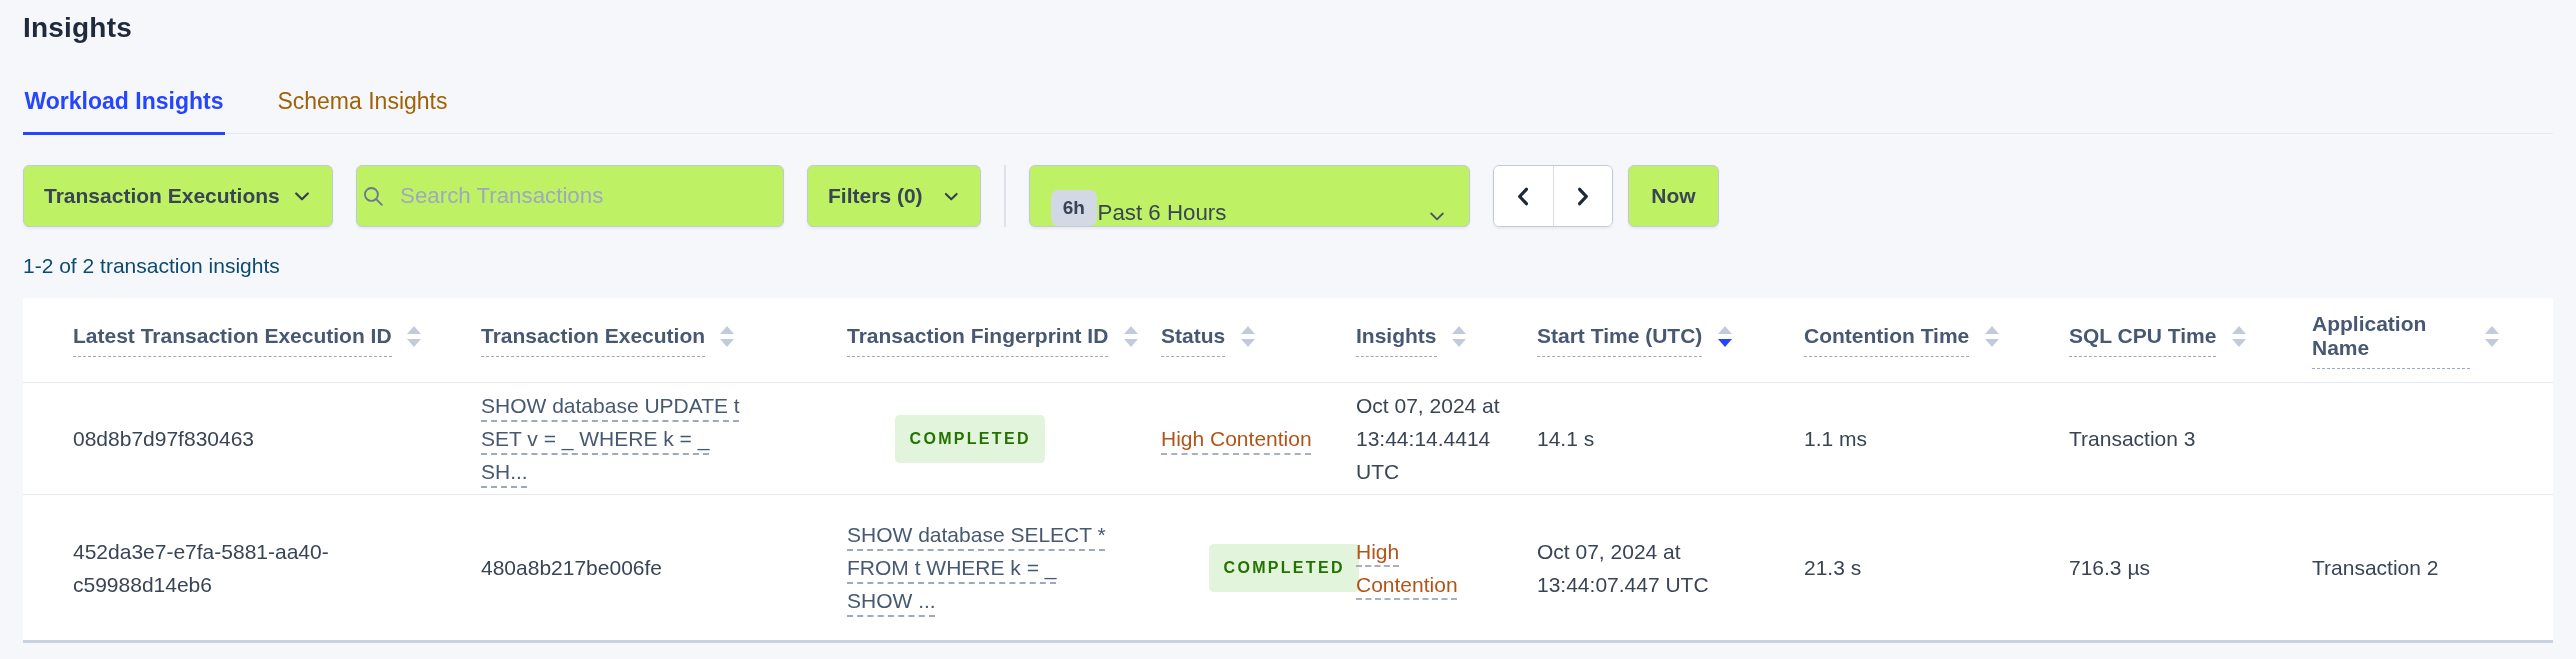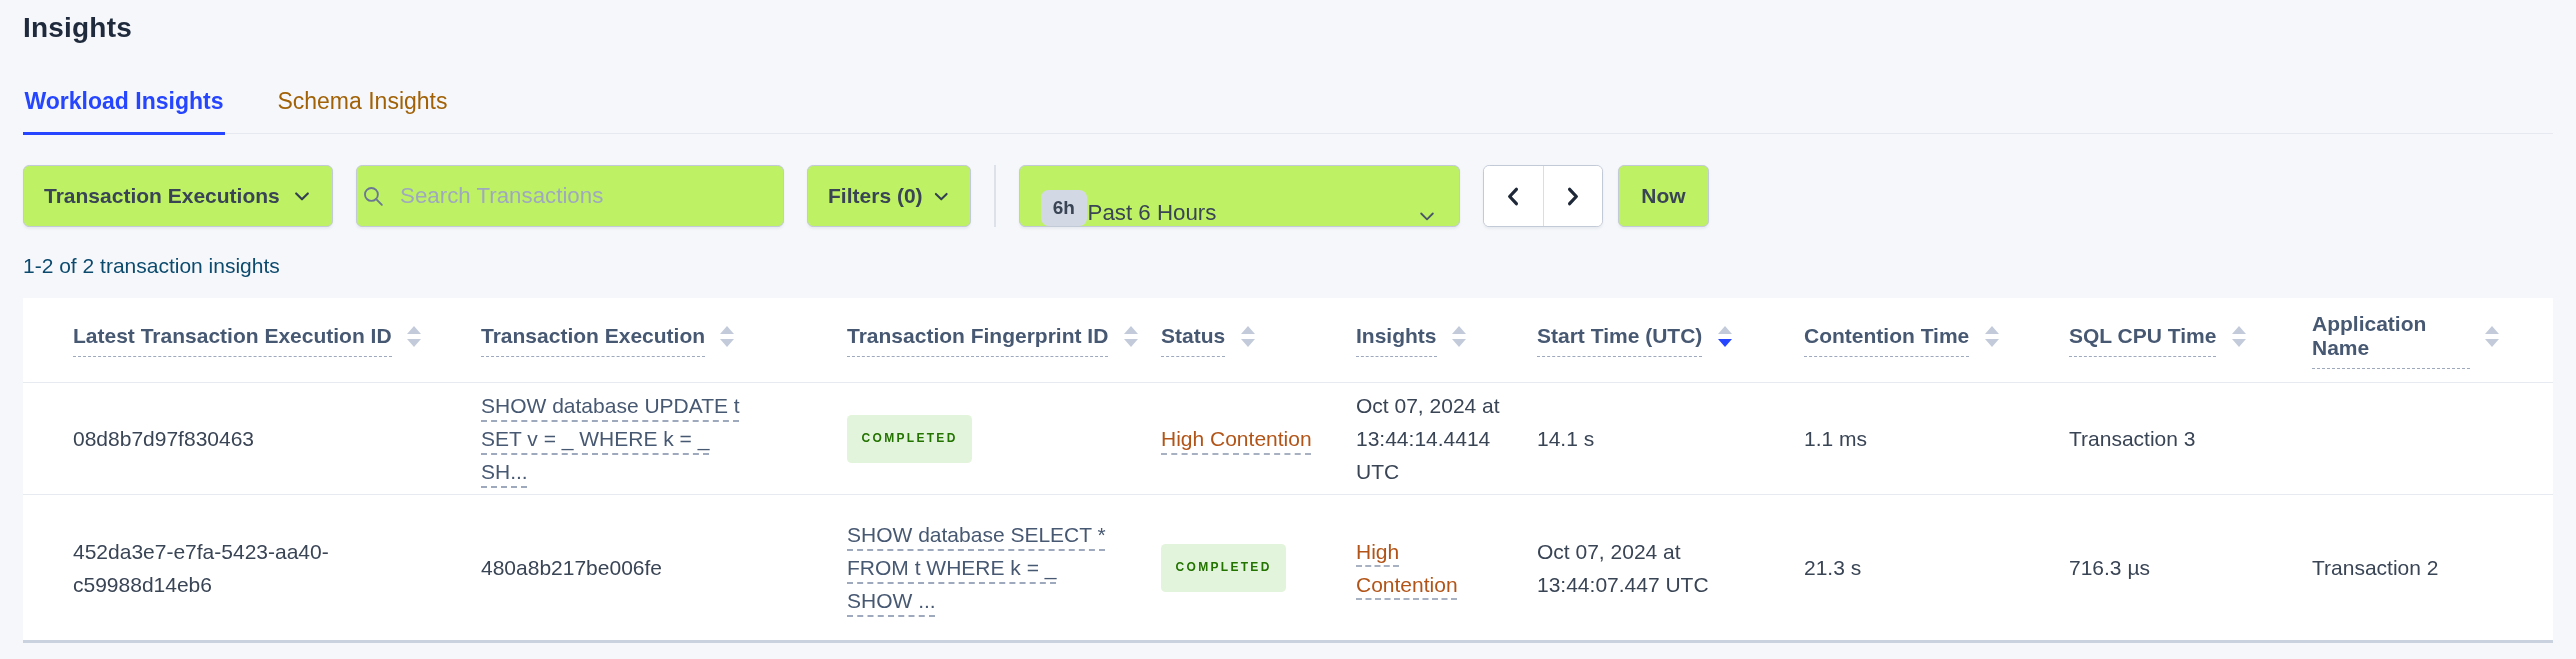--- a/index.html
+++ b/index.html
@@ -45,21 +45,21 @@
   button.ctl { cursor: pointer; font-family: inherit; }
   .btn-label { font-weight: 700; color: #394455; }
   .dropdown-btn { padding: 0 20px; gap: 12.3px; }
   .chev { display: inline-flex; }
   .search-box { width: 428px; padding: 0 4px; gap: 14px; }
   .search-box input {
     border: none; outline: none; flex: 1; min-width: 0;
     font-family: inherit; font-size: 22.3px; color: #394455; background: transparent;
   }
   .search-box input::placeholder { color: #9FA9BE; }
-  .filters-btn { padding: 0 20px; gap: 9px; }
+  .filters-btn { padding: 0 20px; gap: 19px; }
   .vdiv { width: 1.5px; height: 62px; background: #DCE1EA; }
   .time-box { width: 441px; padding: 0 21.6px; gap: 1px; cursor: pointer; align-items: flex-end; }
   .time-chip {
     background: #D3D9E4; border-radius: 7.7px;
     padding: 7px 11.6px; font-size: 19px; font-weight: 700; color: #394455;
   }
   .time-label { font-size: 22.3px; color: #394455; flex: 1; }
   .pager { display: flex; height: 62px; border: 1.5px solid #C2C9D7; border-radius: 6.2px;
     background: #fff; box-shadow: 0 1.5px 2.3px rgba(70,86,116,0.07); overflow: hidden; }
   .pager-btn { width: 59px; height: 100%; background: #fff; border: none;
@@ -100,22 +100,22 @@
   .trow.r1 { min-height: 112px; }
   .trow.r2 { min-height: 145px; }
   .td { padding-right: 31px; color: #394455; }
   .sql-link {
     display: inline-block; max-width: 270px; color: #475872; cursor: pointer;
     text-decoration: underline dashed #9FA9BD; text-underline-offset: 7px;
     text-decoration-thickness: 1.5px;
   }
   .status-badge {
     display: inline-block; background: #E3F4DC; color: #237300;
-    font-size: 12px; font-weight: 700; letter-spacing: 2.3px;
-    padding: 7.7px 14.6px; border-radius: 4.6px;
+    font-size: 16px; font-weight: 700; letter-spacing: 2.3px;
+    padding: 7.7px 14.6px; border-radius: 4.6px; margin-left: 48px;
   }
   .insight-link {
     display: inline-block; color: #B25417; cursor: pointer;
     text-decoration: underline dashed #A7B1C2; text-underline-offset: 7px;
     text-decoration-thickness: 1.5px;
   }
 </style>
 </head>
 <body>
 
@@ -268,21 +268,21 @@
       <div class="td"><span class="sql-link">SHOW database UPDATE t SET v = _ WHERE k = _ SH...</span></div>
       <div class="td"><span class="status-badge">COMPLETED</span></div>
       <div class="td"><span class="insight-link">High Contention</span></div>
       <div class="td">Oct 07, 2024 at 13:44:14.4414 UTC</div>
       <div class="td">14.1 s</div>
       <div class="td">1.1 ms</div>
       <div class="td">Transaction 3</div>
     </div>
 
     <div class="grid-row trow r2">
-      <div class="td">452da3e7-e7fa-5423-aa40-c59988d14eb6</div>
+      <div class="td">452da3e7-e7fa-5881-aa40-c59988d14eb6</div>
       <div class="td">480a8b217be006fe</div>
       <div class="td"><span class="sql-link">SHOW database SELECT * FROM t WHERE k = _ SHOW ...</span></div>
       <div class="td"><span class="status-badge">COMPLETED</span></div>
       <div class="td"><span class="insight-link">High Contention</span></div>
       <div class="td">Oct 07, 2024 at 13:44:07.447 UTC</div>
       <div class="td">21.3 s</div>
       <div class="td">716.3 µs</div>
       <div class="td">Transaction 2</div>
     </div>
 

